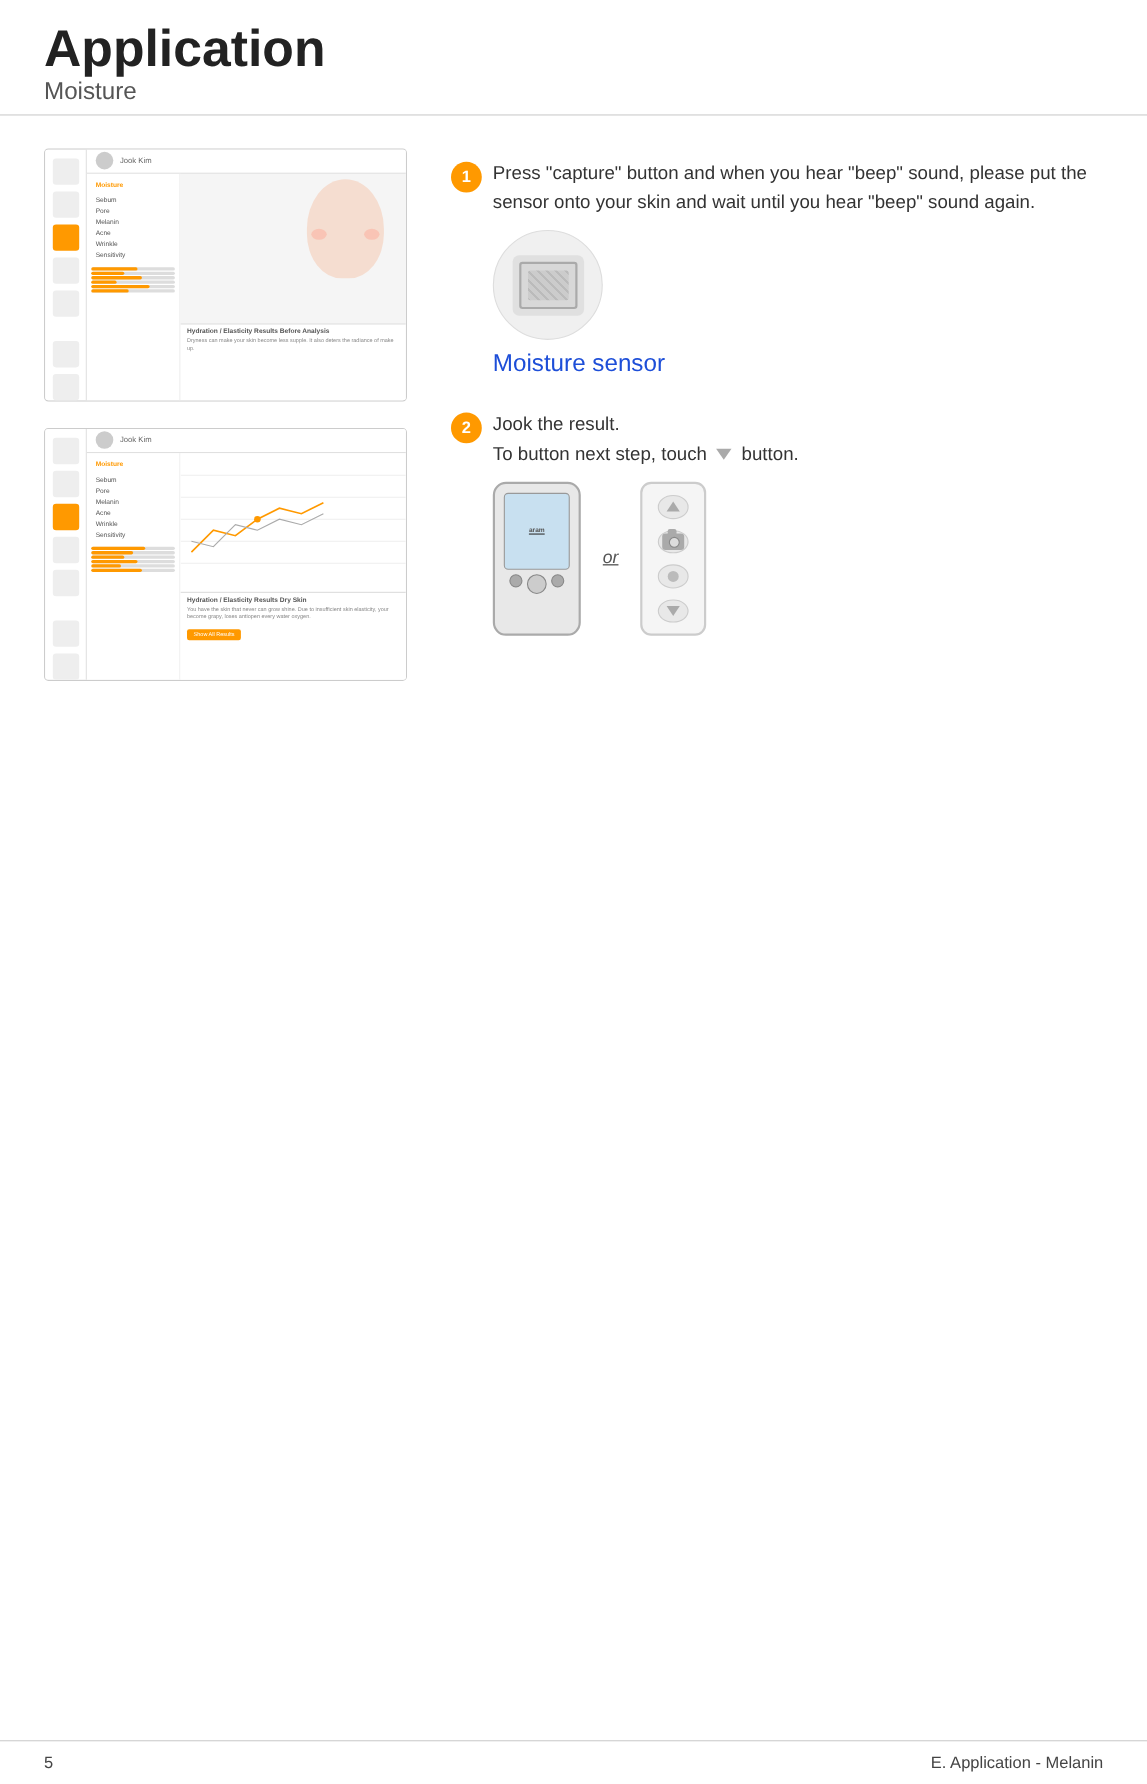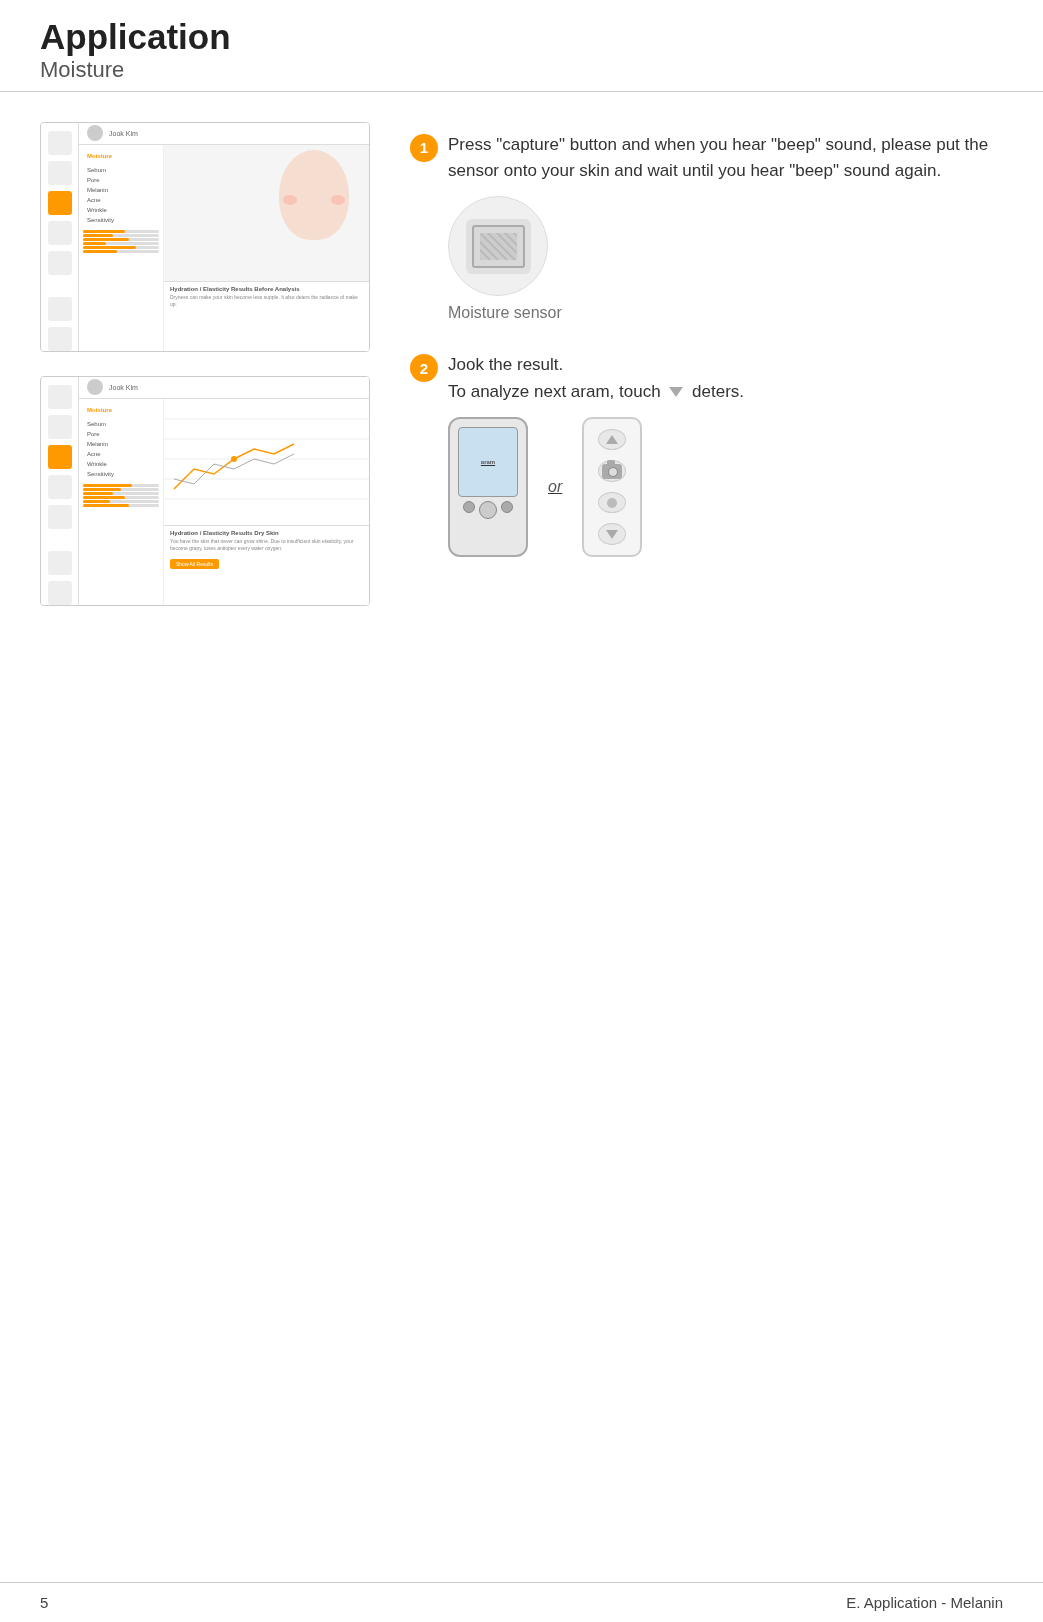--- a/index.html
+++ b/index.html
@@ -12,21 +12,21 @@
       position: relative;
     }
 
     
     .page-header {
       padding: 18px 40px 8px 40px;
       border-bottom: 1.5px solid #ccc;
       margin-bottom: 30px;
     }
     .page-title-main {
-      font-size: 35px;
+      font-size: 47px;
       font-weight: bold;
       color: #222;
       line-height: 1.1;
     }
     .page-title-sub {
       font-size: 22px;
       color: #555;
       font-weight: normal;
     }
 
@@ -284,22 +284,22 @@
         45deg,
         #bbb,
         #bbb 2px,
         #ccc 2px,
         #ccc 6px
       );
       border-radius: 2px;
     }
 
     .sensor-label {
-      font-size: 16px;
-      color: #737373;
+      font-size: 22px;
+      color: #1d4ed8;
     }
 
     
     .device-illustration {
       display: flex;
       flex-direction: row;
       align-items: center;
       padding-left: 38px;
       gap: 20px;
       text-decoration: underline;
@@ -650,23 +650,23 @@
         </div>
         <div class="sensor-label">Moisture sensor</div>
       </div>
     </div>
 
     <div class="instruction-block">
       <div class="instruction-header">
         <div class="step-circle">2</div>
         <div class="instruction-text">
           <span>Jook the result.</span><br>
-          <span>To analyze next aram, touch</span>
+          <span>To button next step, touch</span>
           <span style="display:inline-block;width:0;height:0;border-left:7px solid transparent;border-right:7px solid transparent;border-top:10px solid #aaa;margin:0 4px;vertical-align:middle;"></span>
-          <span>deters.</span>
+          <span>button.</span>
         </div>
       </div>
 
       <div class="device-illustration">
 
         <div class="device-mockup">
           <div class="device-screen">
             <span>aram</span>
           </div>
           <div class="device-button-row">

